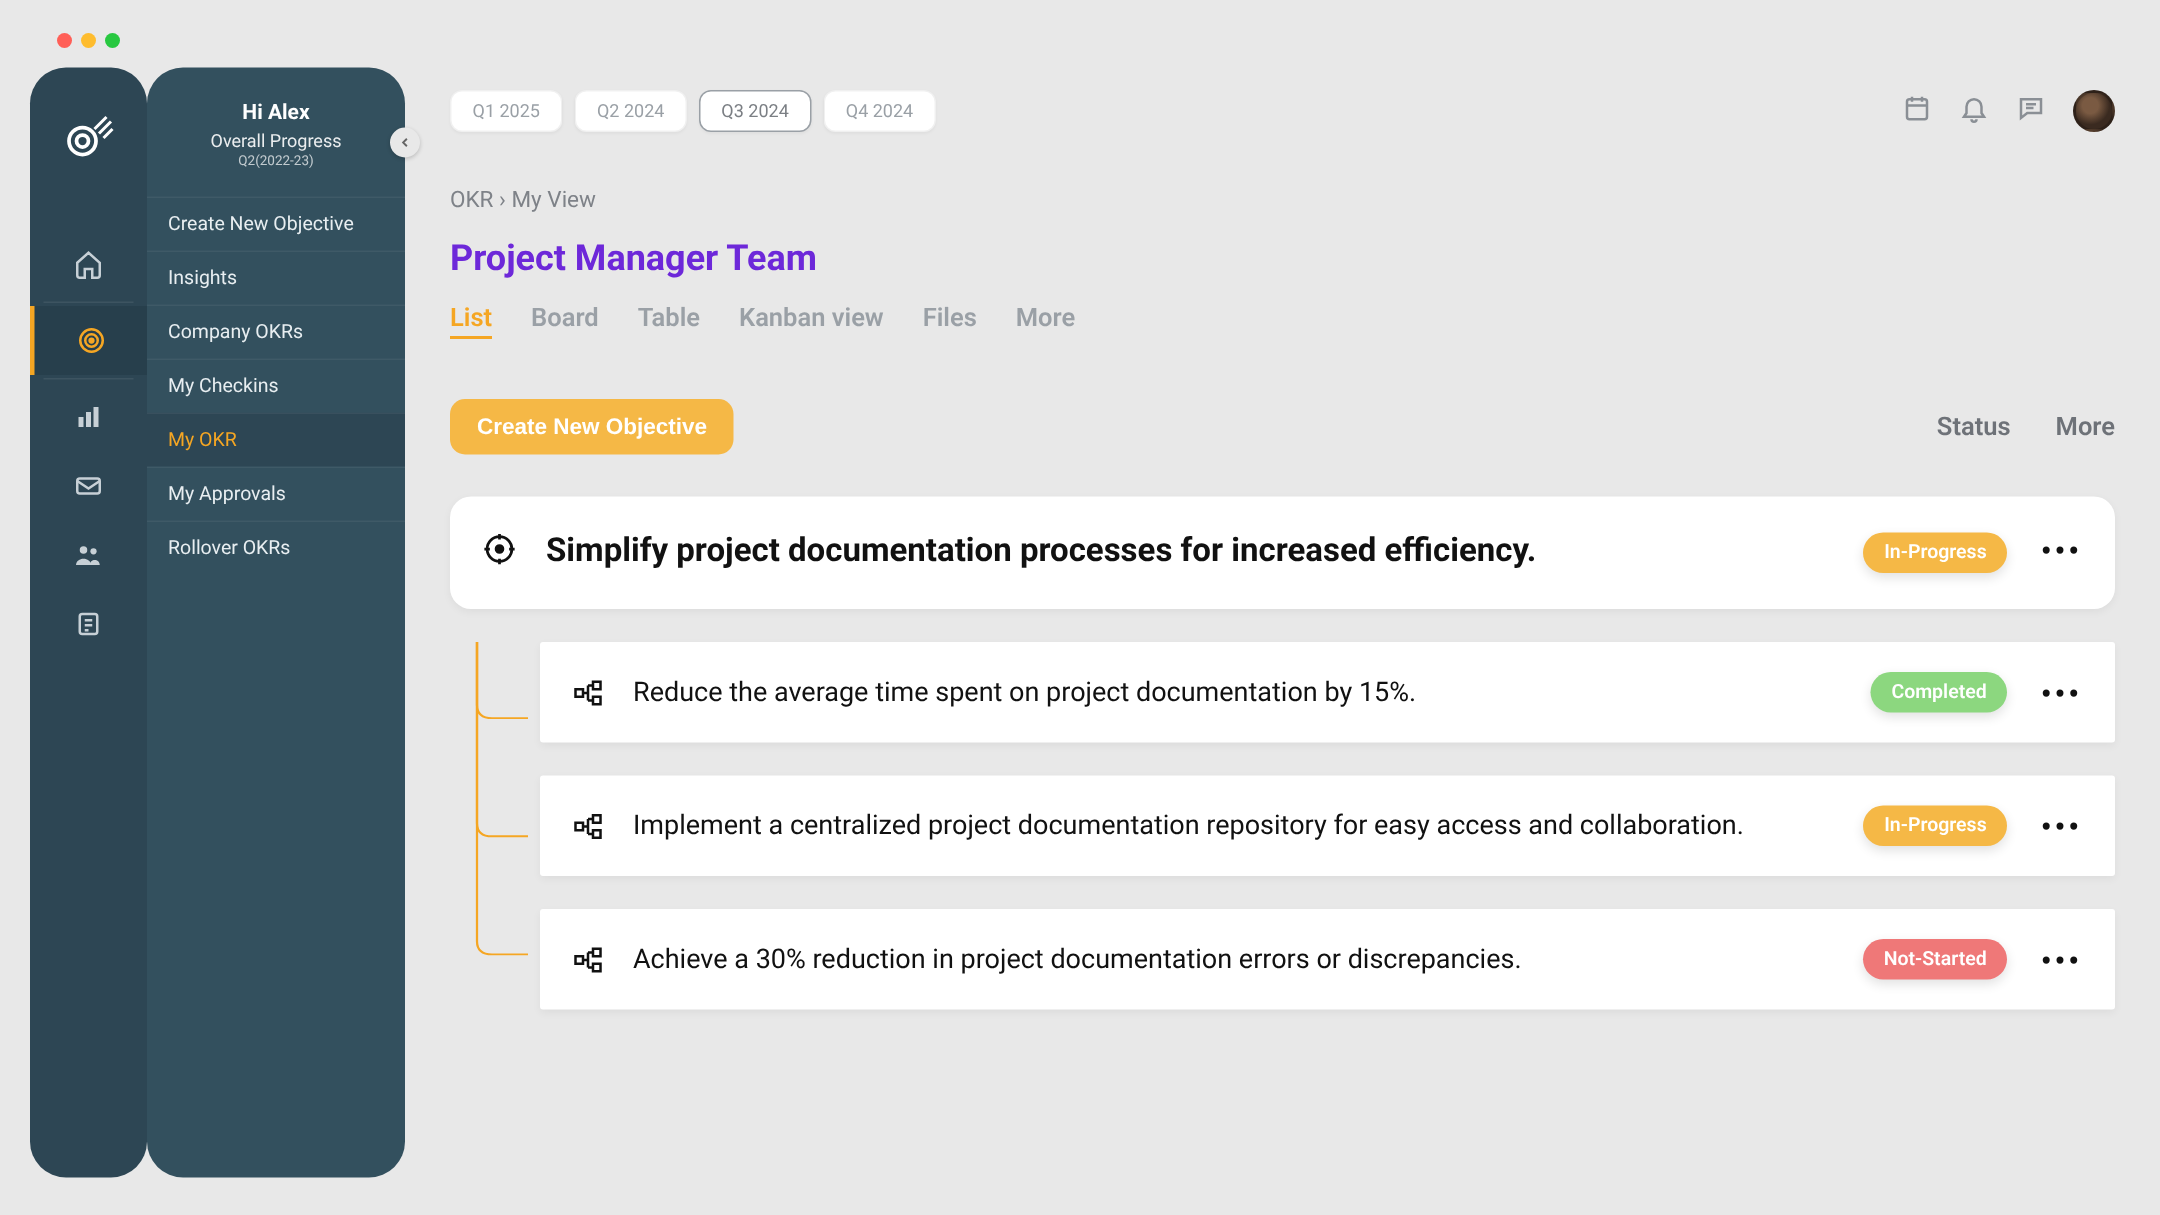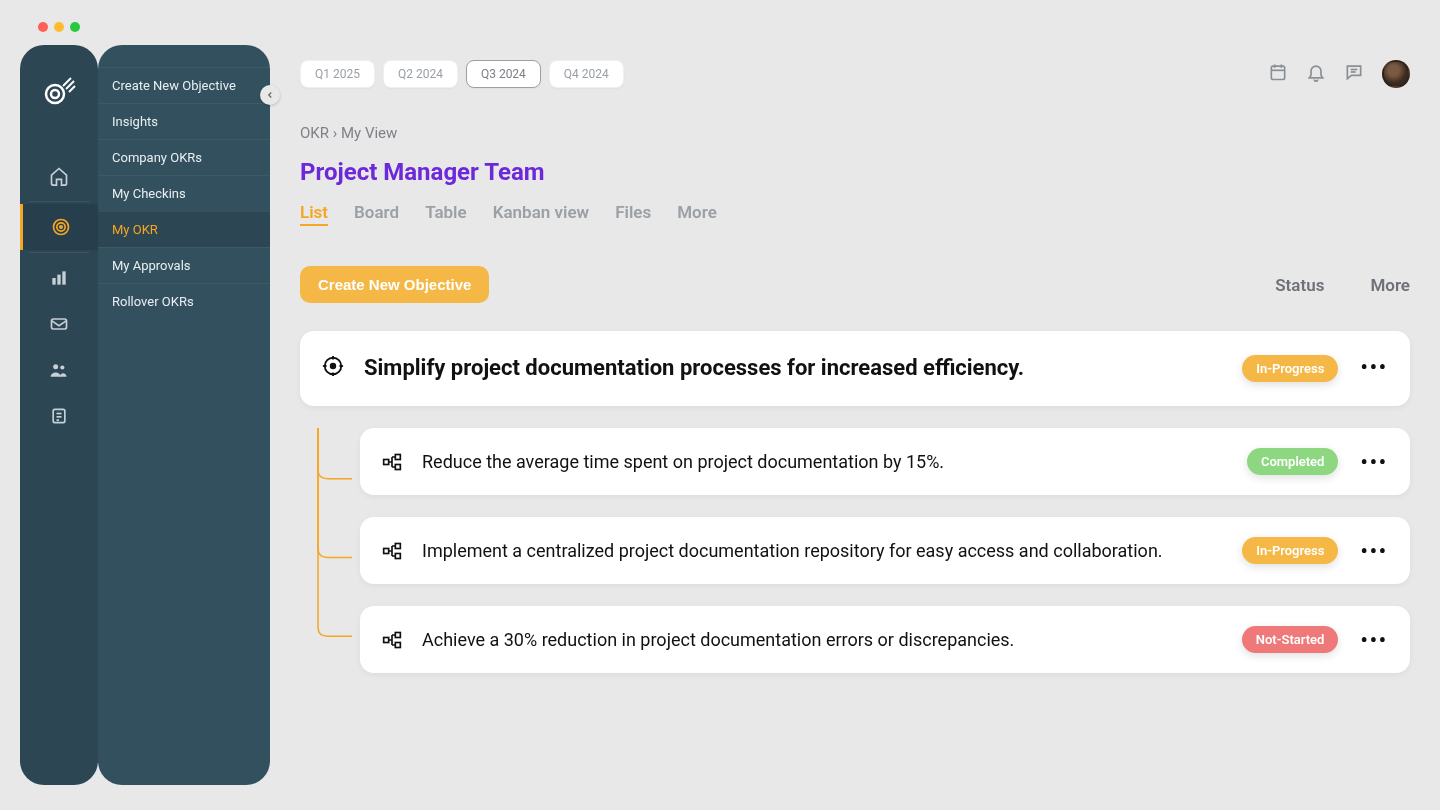--- a/index.html
+++ b/index.html
@@ -113,21 +113,21 @@
   .vtab.active { color: #F5A623; border-bottom: 2px solid #F5A623; padding-bottom: 2px; text-align: right; }
 
   .actions-row {
     display: flex; align-items: center; margin-top: 40px;
   }
   .cta-btn {
     background: #F5B846;
     color: #fff; font-weight: 600; font-size: 15px;
     padding: 10px 18px; border: none; border-radius: 10px; cursor: pointer;
   }
-  .right-controls { margin-left: auto; display: flex; gap: 46px; }
+  .right-controls { margin-left: auto; display: flex; gap: 30px; }
   .rc { font-size: 17px; font-weight: 600; color: #6E7278; cursor: pointer; }
 
   
   .obj-card {
     margin-top: 28px;
     background: #fff; border-radius: 14px;
     padding: 24px 22px;
     display: flex; align-items: flex-start;
     box-shadow: 0 2px 6px rgba(0,0,0,0.05);
   }
@@ -143,21 +143,21 @@
   .more-dots { margin-left: 22px; color: #111; cursor: pointer; font-size: 20px; font-weight:700; letter-spacing: 2px; }
 
   
   .kr-wrap { position: relative; margin-left: 14px; }
   .kr-line {
     position: absolute; top: 0; left: 0; width: 38px; height: 100%;
     pointer-events: none;
   }
   .kr-card {
     margin-top: 22px; margin-left: 46px;
-    background: #fff; border-radius: 14px;
+    background: #fff; border-radius: 2px;
     padding: 20px 22px;
     display: flex; align-items: center;
     box-shadow: 0 2px 6px rgba(0,0,0,0.05);
   }
   .kr-icon { color: #111; margin-right: 20px; display: flex; flex-shrink: 0; }
   .kr-text { font-size: 18px; color: #111; flex: 1; }
 </style>
 </head>
 <body>
 
@@ -220,20 +220,25 @@
         <line x1="9" y1="17" x2="12" y2="17"></line>
       </svg>
   </div>
 </div>
 
 <div class="sidebar">
   <div class="sidebar-collapse">
     <svg width="10" height="10" viewBox="0 0 24 24" fill="none" stroke="#666" stroke-width="3">
         <polyline points="15 18 9 12 15 6"></polyline>
       </svg>
+  </div>
+  <div class="sidebar-header">
+    <div class="sidebar-hi">Hi Alex</div>
+    <div class="sidebar-sub">Overall Progress</div>
+    <div class="sidebar-sub2">Q2(2022-23)</div>
   </div>
   <div class="sidebar-item">Create New Objective</div>
   <div class="sidebar-item">Insights</div>
   <div class="sidebar-item">Company OKRs</div>
   <div class="sidebar-item">My  Checkins</div>
   <div class="sidebar-item active">My OKR</div>
   <div class="sidebar-item">My Approvals</div>
   <div class="sidebar-item">Rollover OKRs</div>
 </div>
 

